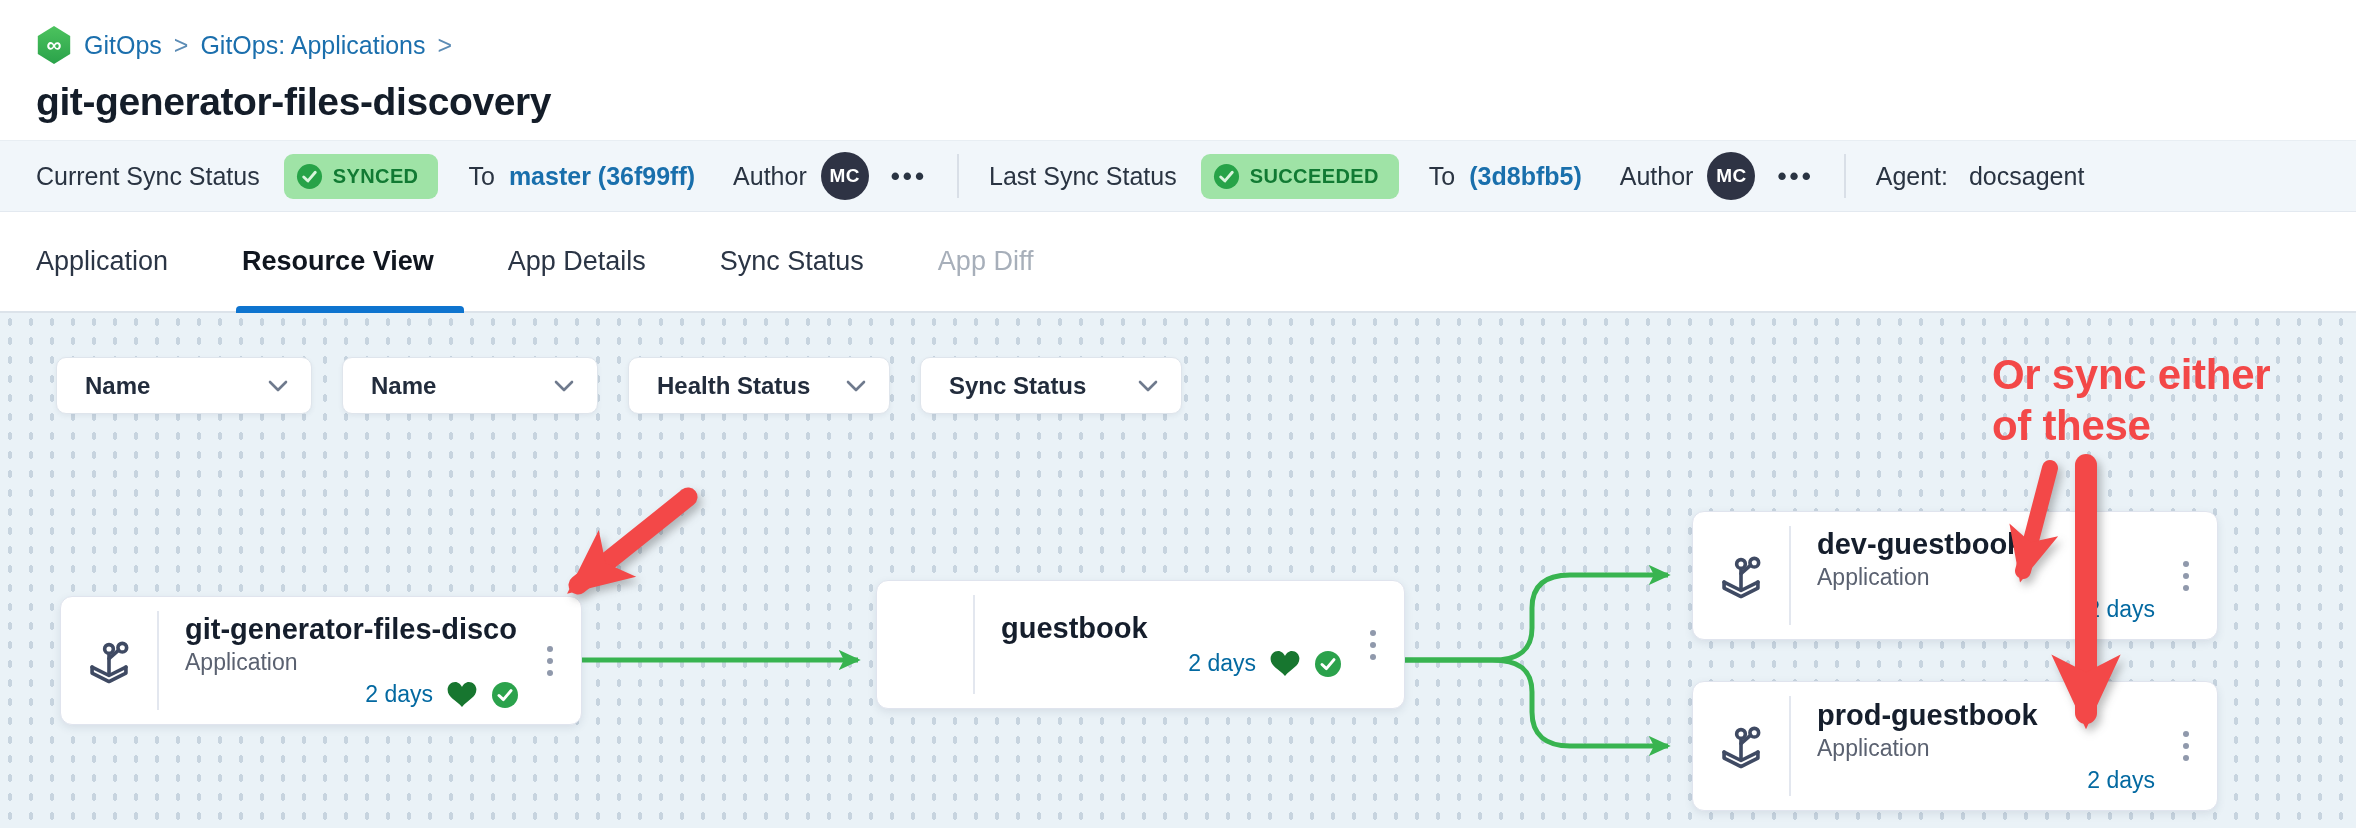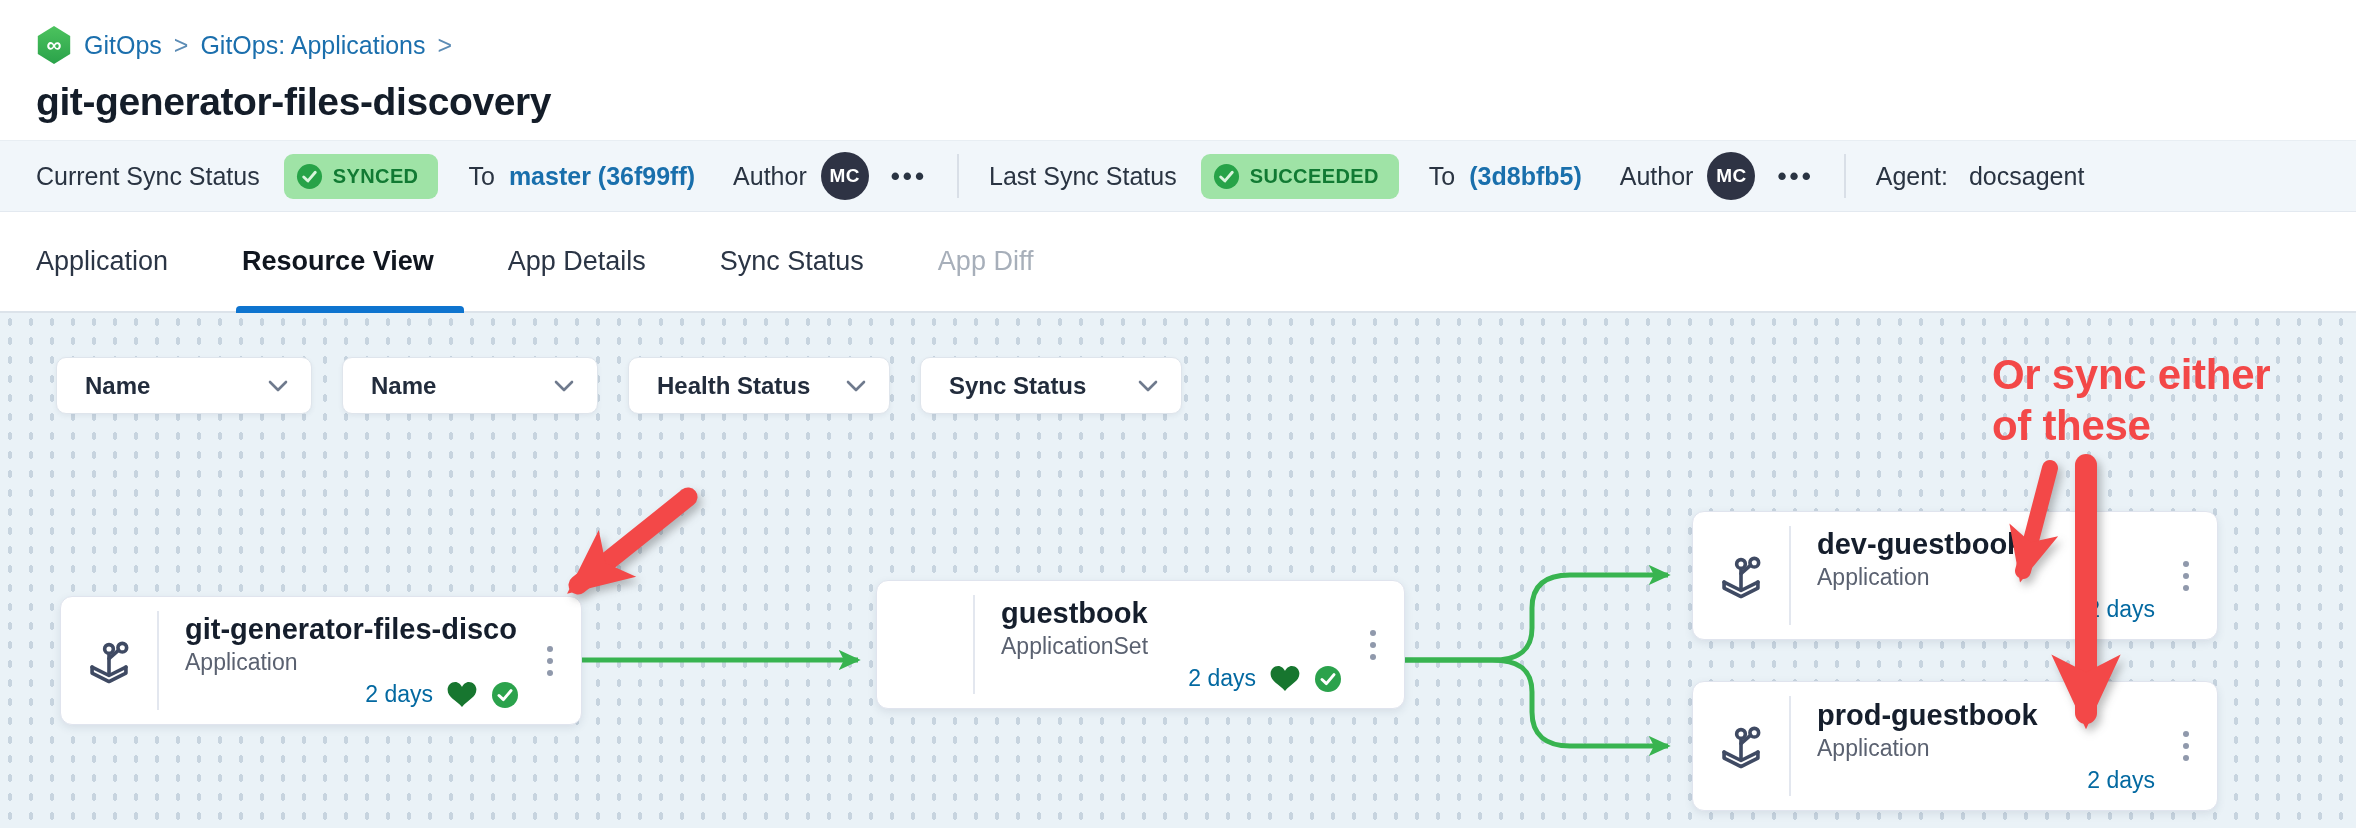--- a/index.html
+++ b/index.html
@@ -229,21 +229,20 @@
         <i></i>
         <i></i>
       </div>
   </div>
 
   <div class="node" style="left:876px; top:267px; width:529px; height:129px;">
     <div class="icon-cell"></div>
     <div class="vdiv"></div>
     <div class="txt">
       <div class="ttl">guestbook</div>
-      <div class="kind">ApplicationSet</div>
       <div class="meta">
         <span>2 days</span>
         <svg class="hh" viewBox="0 0 32 30">
             <path d="M23.6,1c-3.4,0-6.3,2.7-7.6,5.6C14.7,3.7,11.8,1,8.4,1C3.8,1,0,4.8,0,9.4c0,9.4,9.5,11.3,16,19.6c6.1-8.3,16-10.5,16-19.6C32,4.8,28.2,1,23.6,1z" fill="#17762f"></path>
           </svg>
         <svg class="cc" viewBox="0 0 28 28">
             <circle cx="14" cy="14" r="13" fill="#2ba24c"></circle>
             <polyline points="8,14.5 12.4,18.6 20,9.6" fill="none" stroke="#ffffff" stroke-width="3" stroke-linecap="round" stroke-linejoin="round"></polyline>
           </svg>
       </div>

